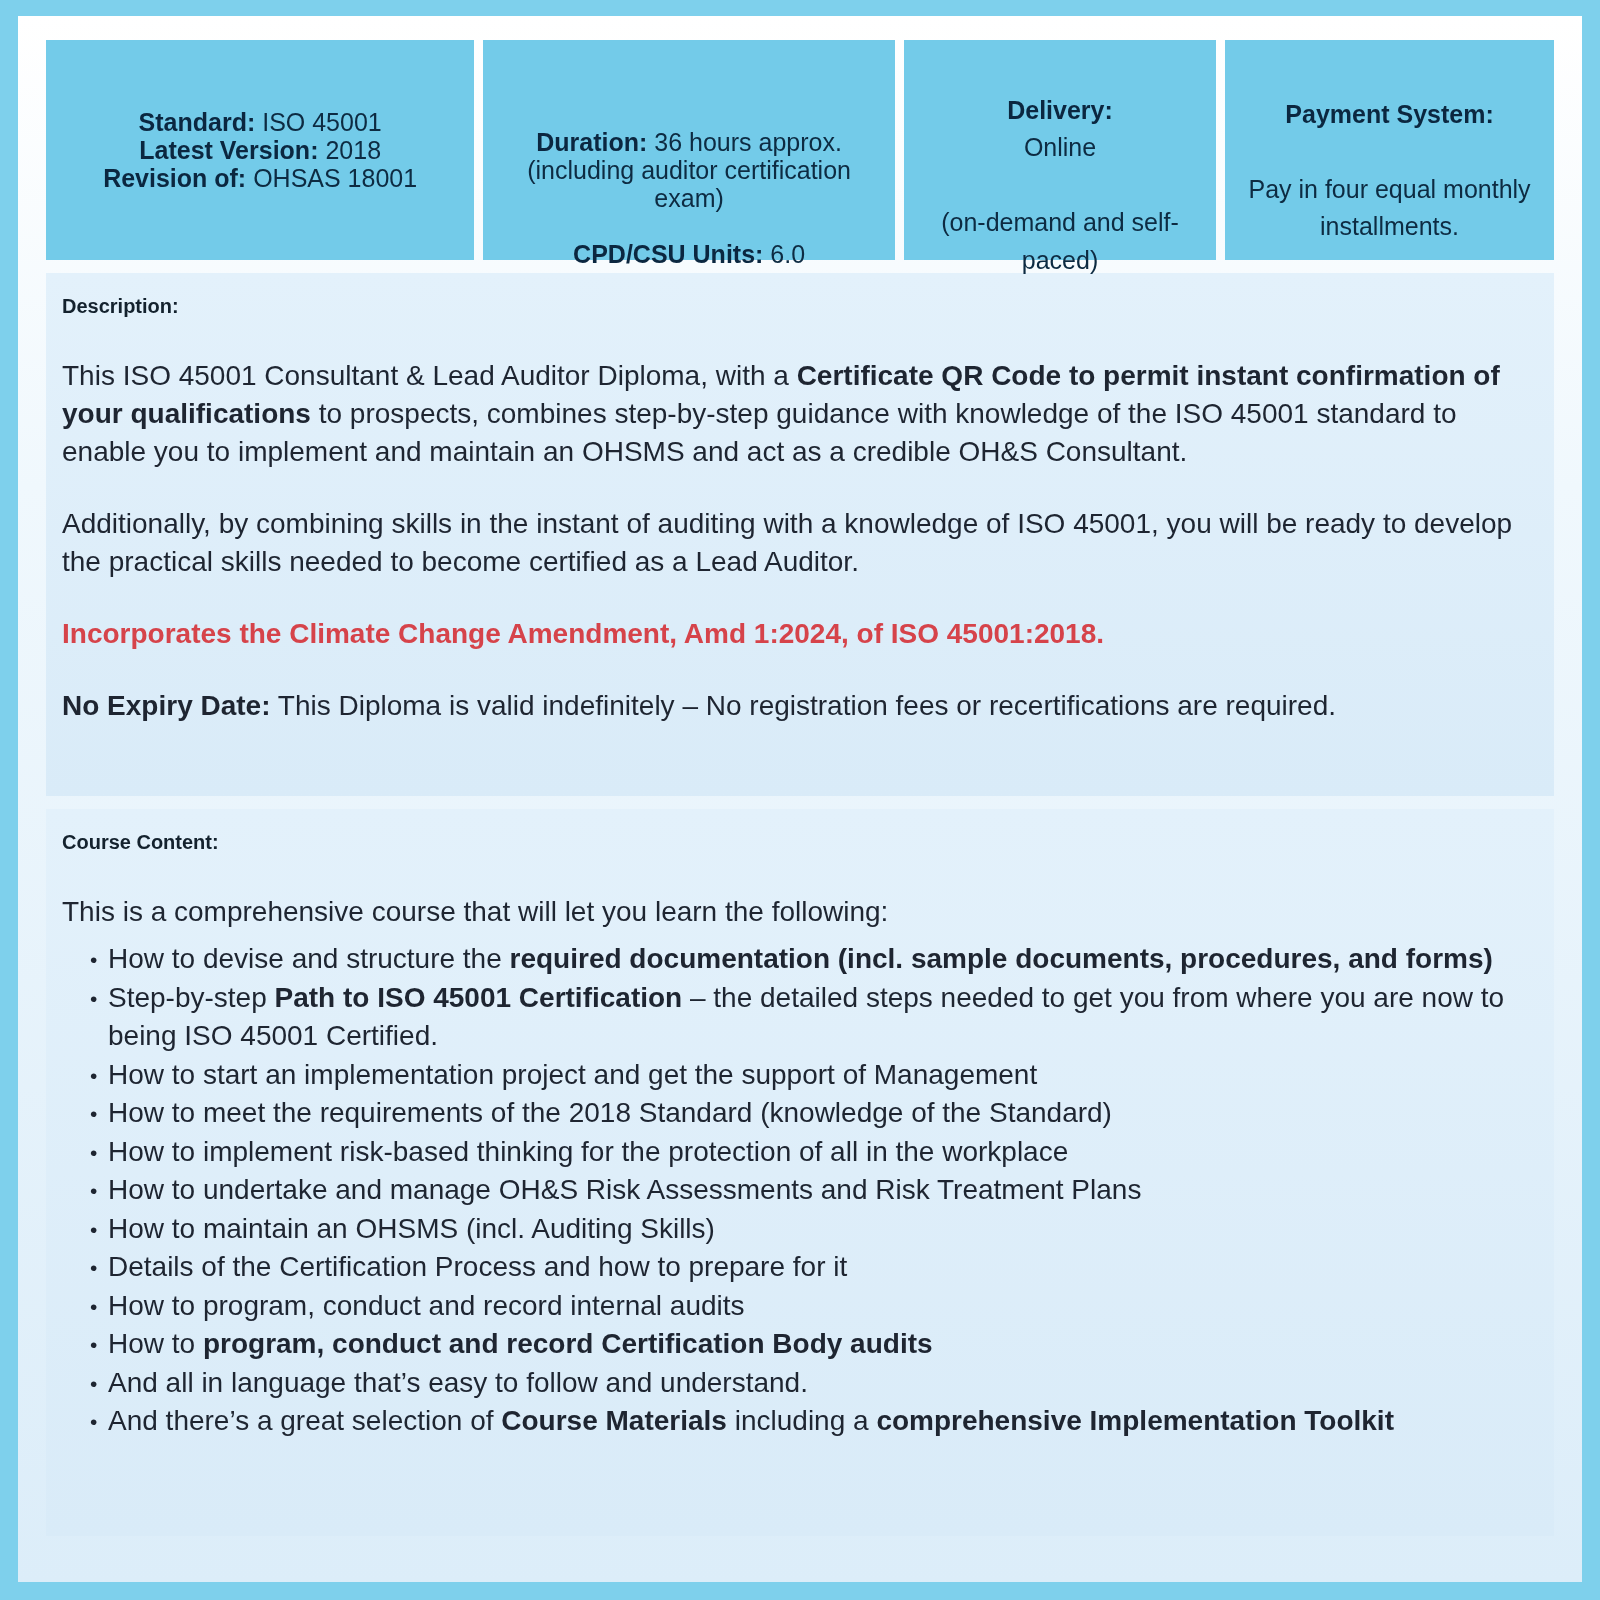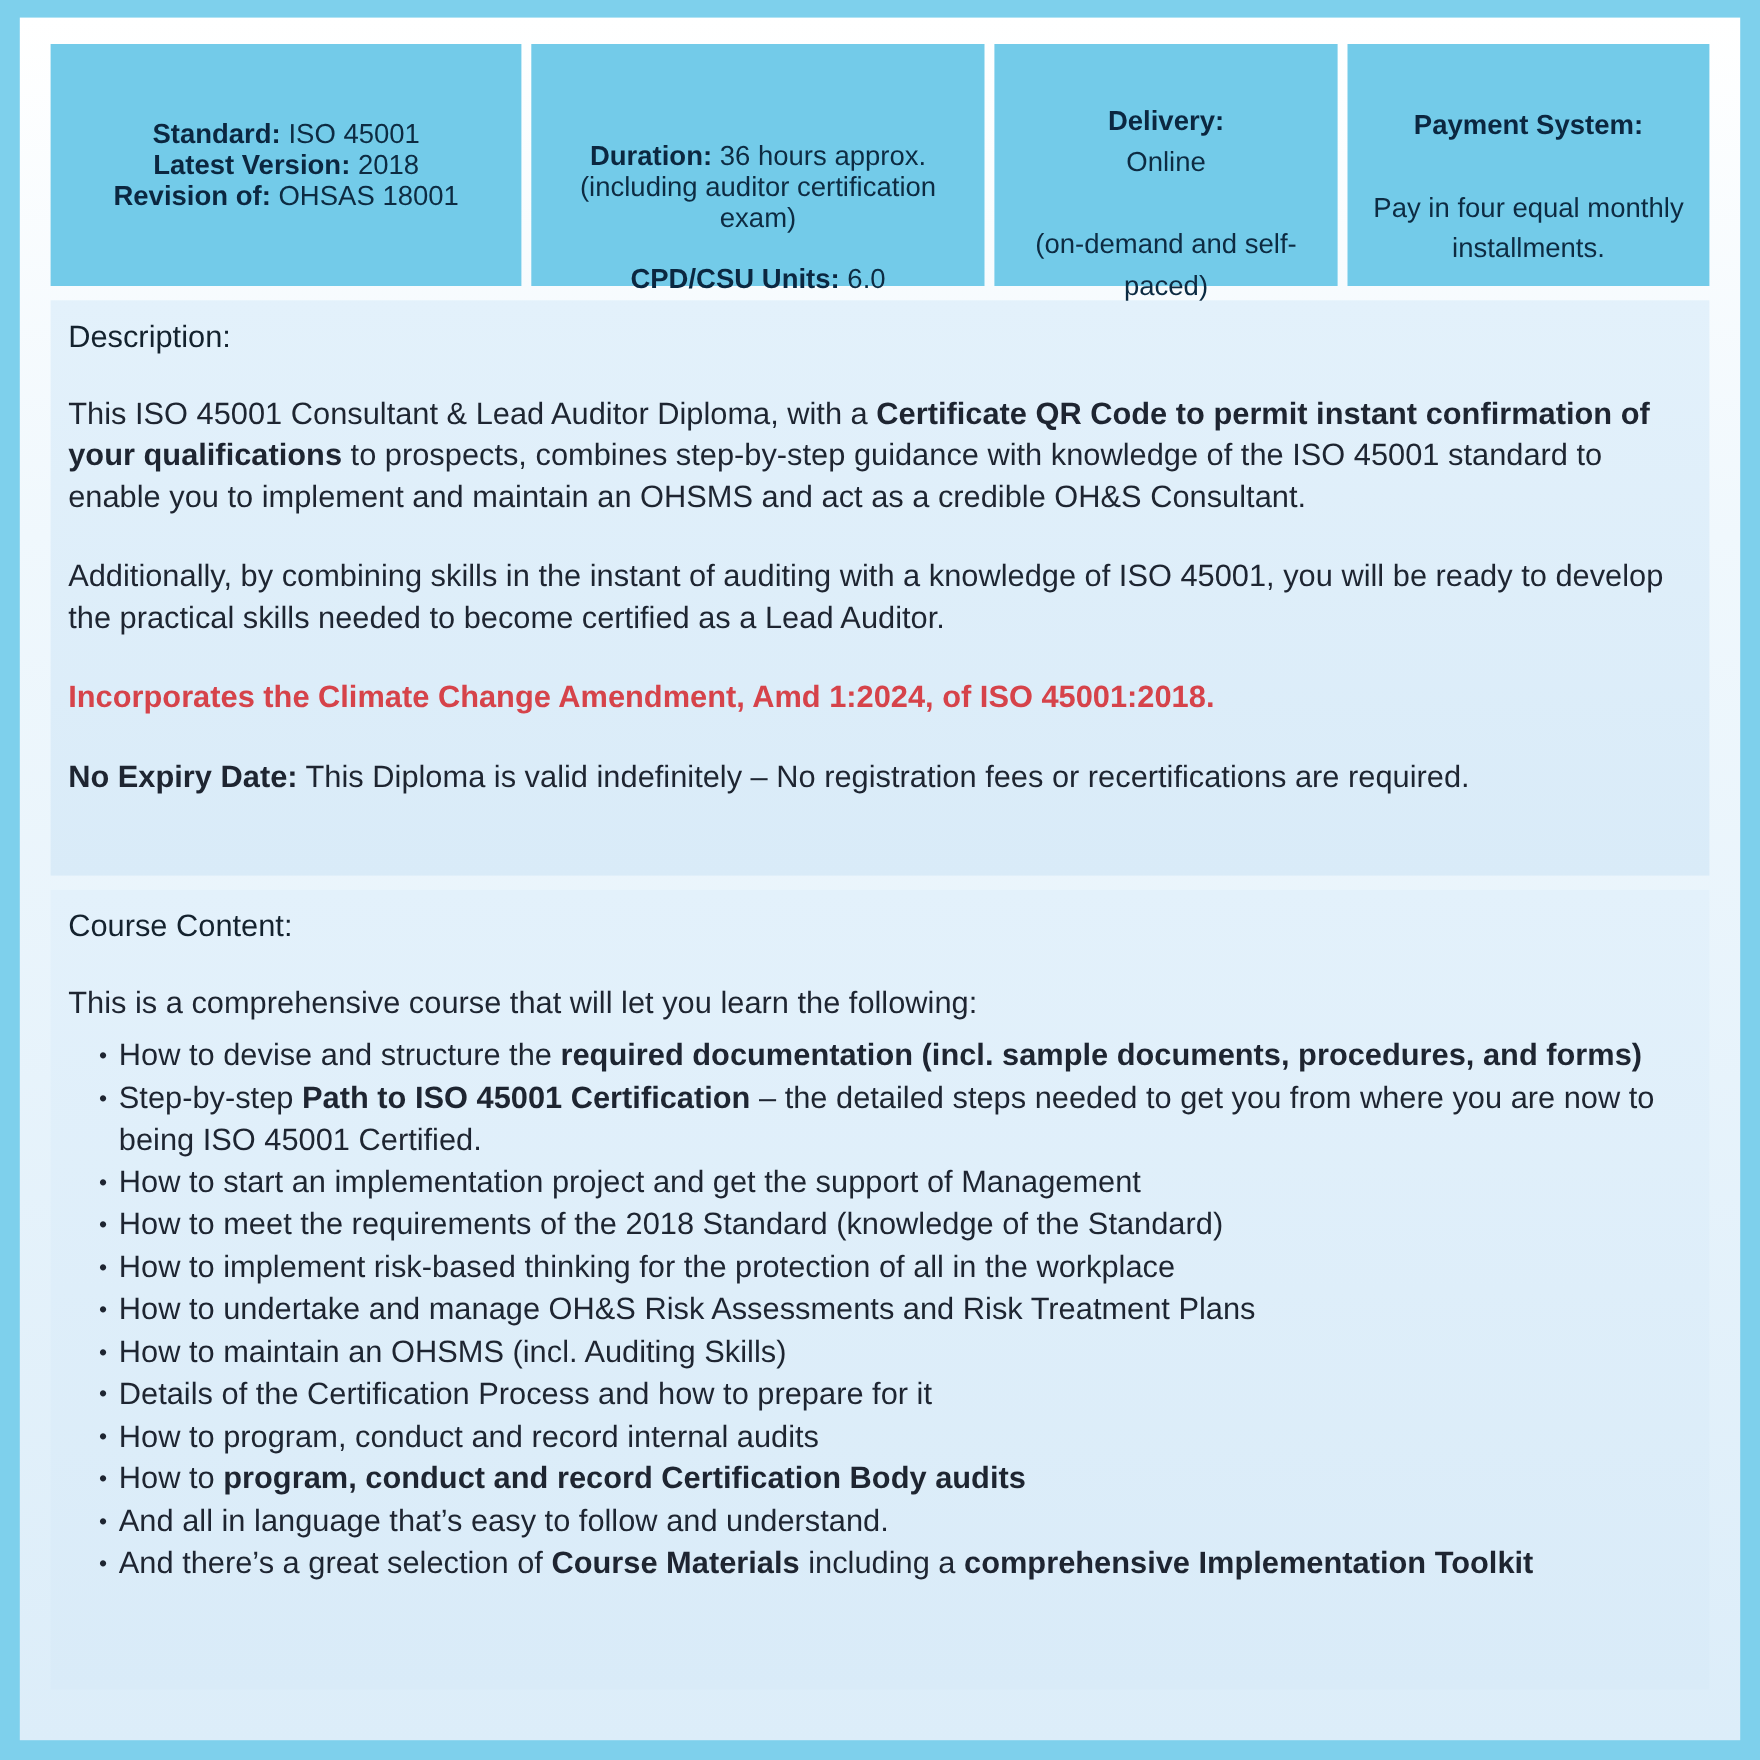--- a/index.html
+++ b/index.html
@@ -47,23 +47,23 @@
     margin-top: 13px;
     padding: 16px 16px;
     color: #1e2531;
     font-size: 28px;
     line-height: 38px;
   }
   .section-description { min-height: 523px; }
   .section-course { min-height: 727px; padding-bottom: 10px; }
   .section-heading {
     margin: 0;
-    font-size: 28px;
+    font-size: 20px;
     line-height: 34px;
-    font-weight: normal;
+    font-weight: bold;
     color: #14222e;
   }
   .section p { margin: 34px 0 0 0; }
   .red-note { color: #d6434a; font-weight: bold; }
   .intro { margin: 44px 0 0 0; }
   ul.bullets {
     list-style: none;
     margin: 9px 0 0 0;
     padding: 0 0 0 26px;
   }

